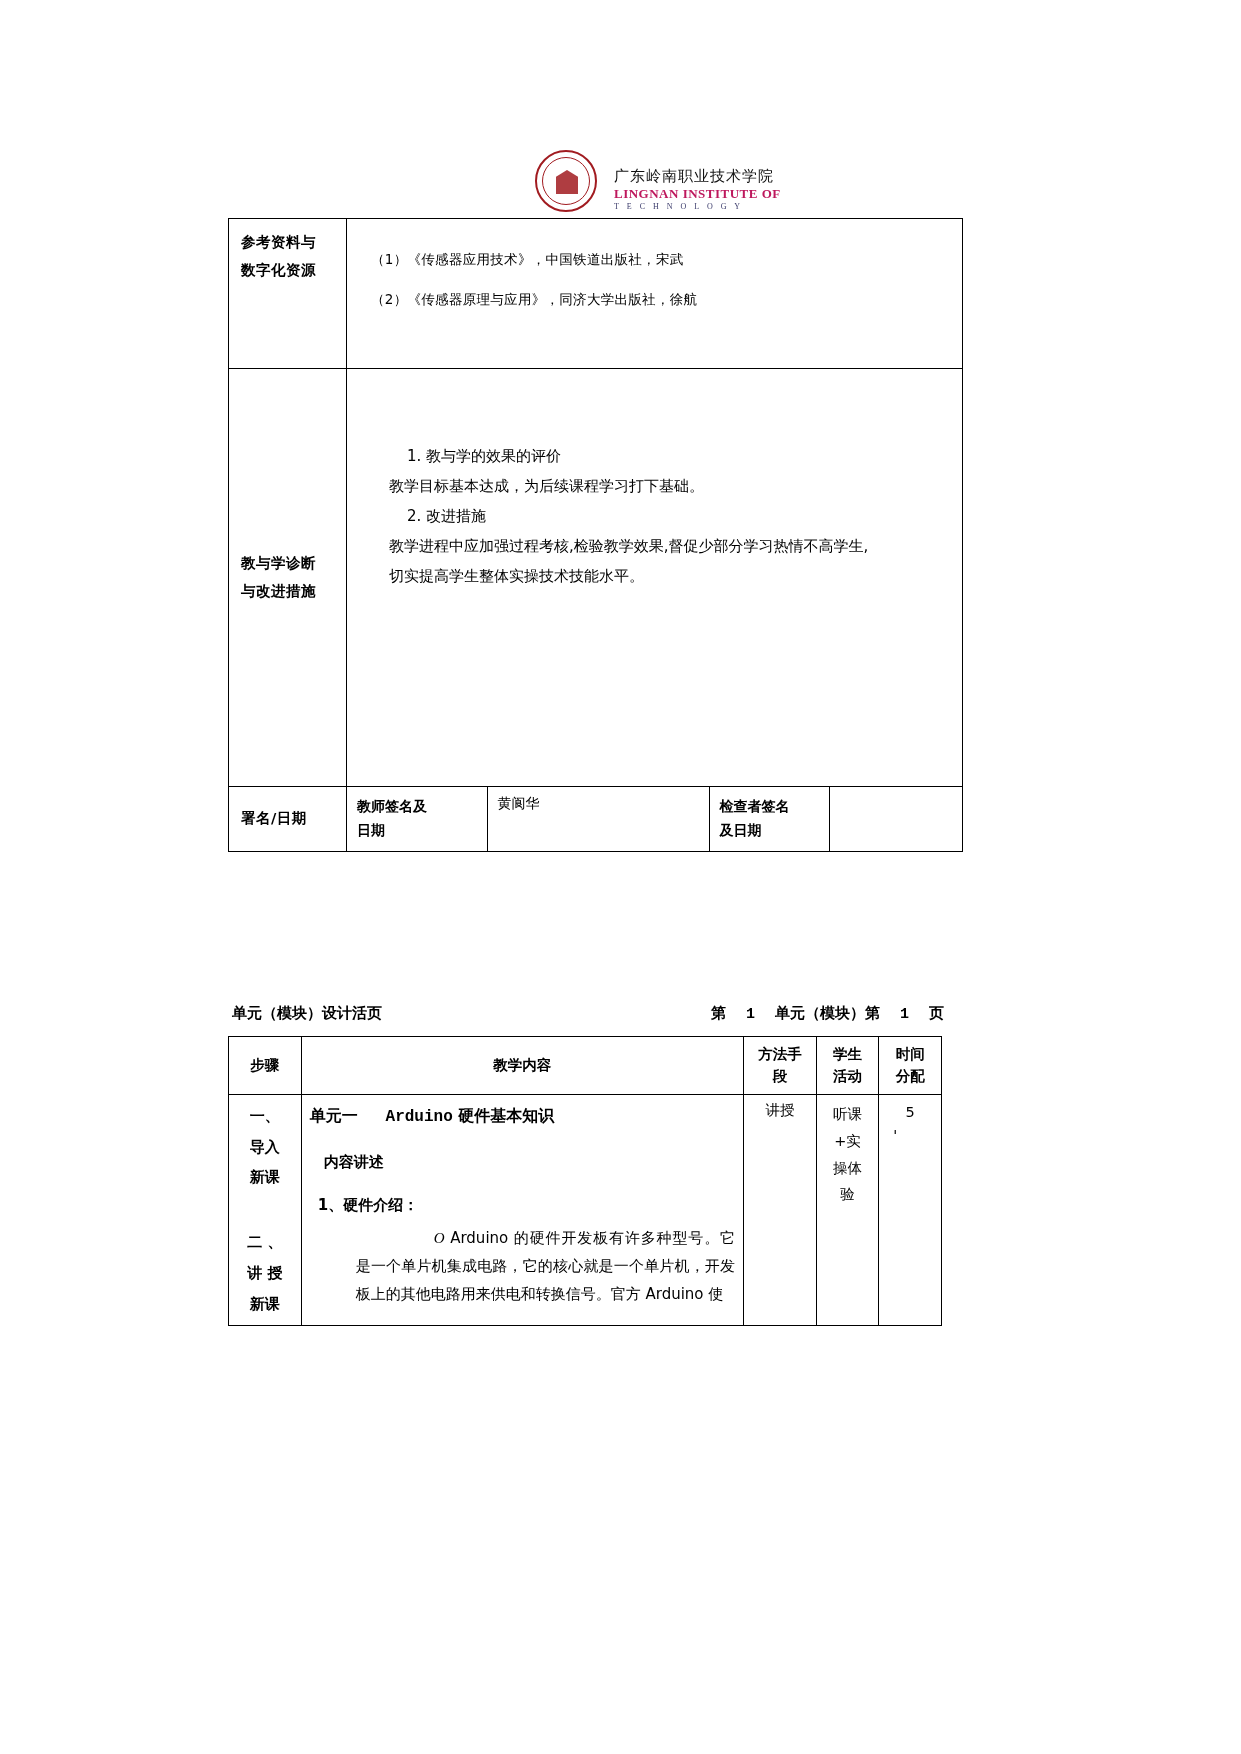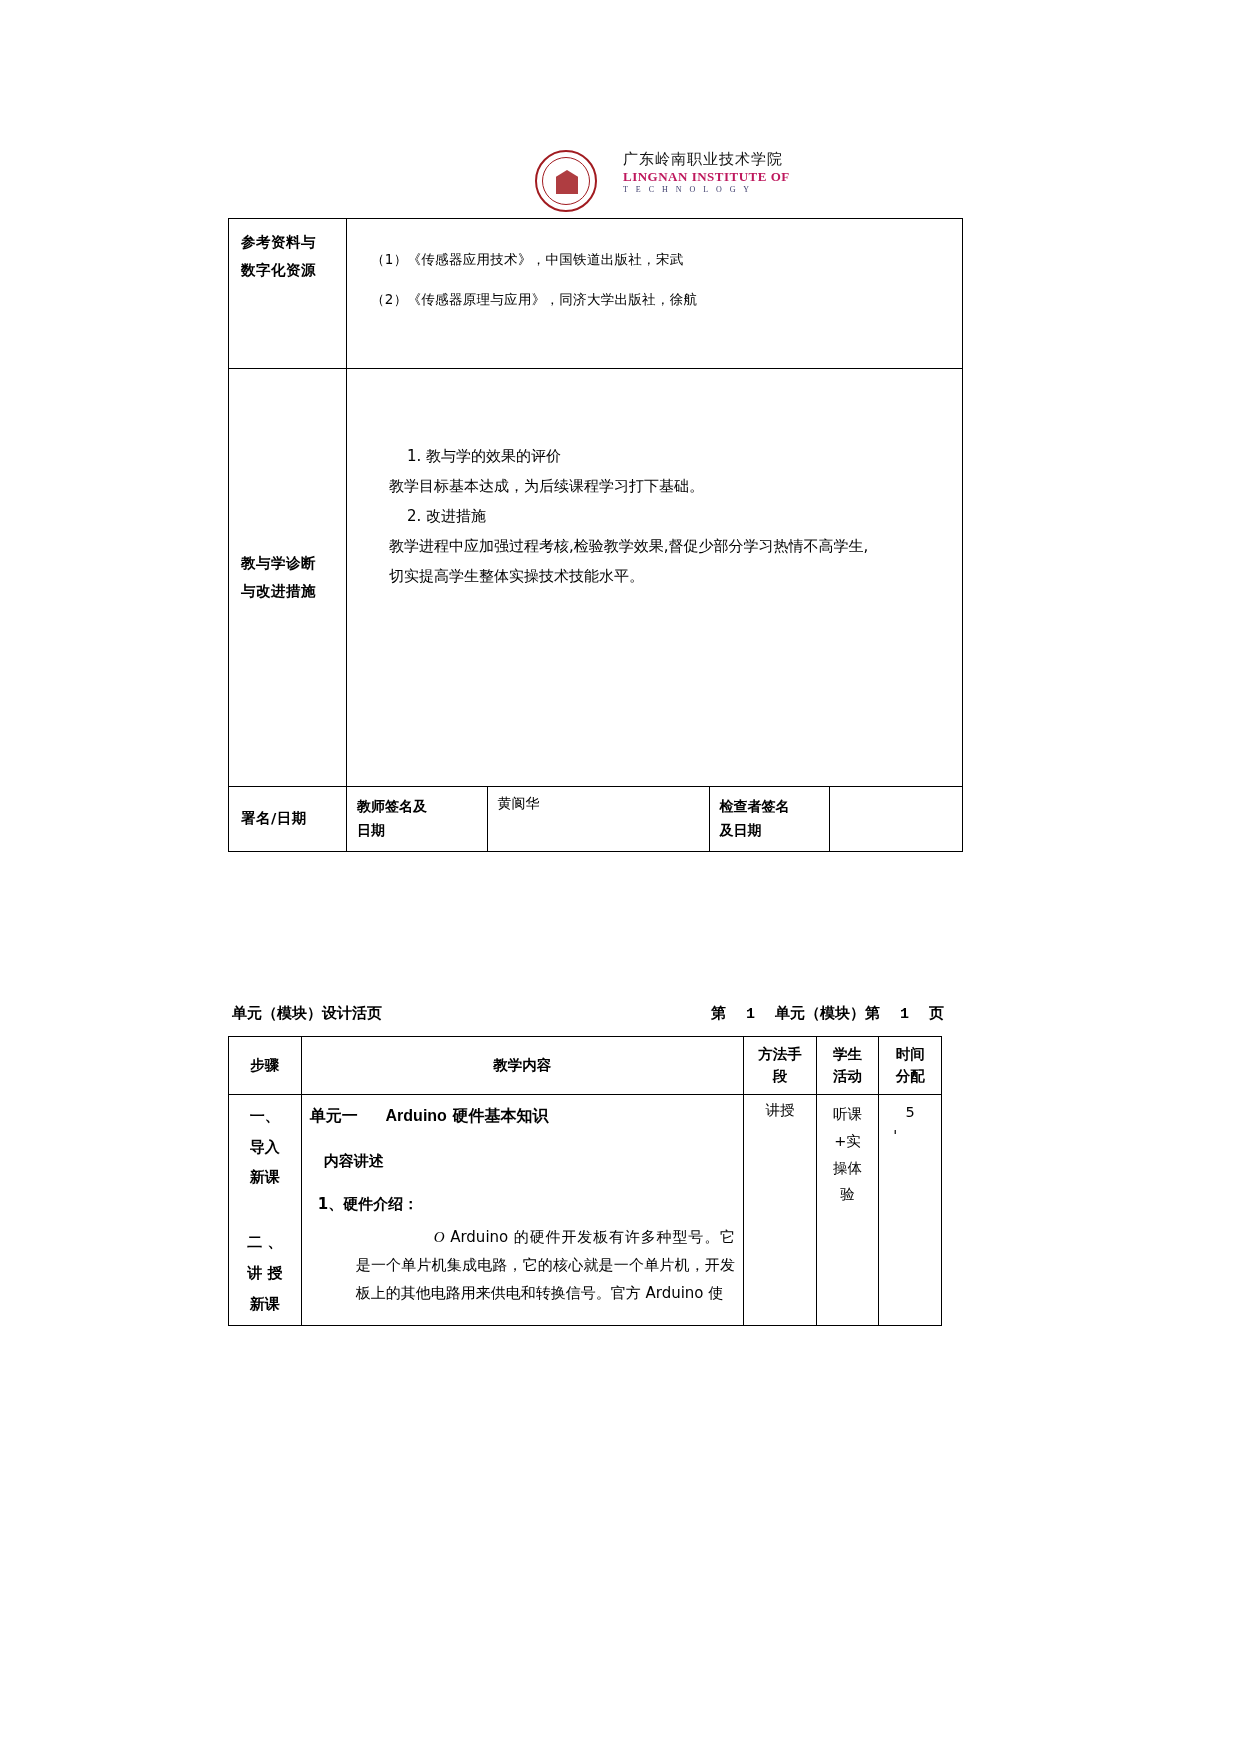--- a/index.html
+++ b/index.html
@@ -18,22 +18,22 @@
     left: 0; top: 0;
     width: 1241px; height: 1754px;
     padding: 0;
   }
 
   
   .letterhead {
     position: absolute;
     left: 535px; top: 150px;
     display: flex;
-    align-items: flex-start;
-    gap: 26px;
+    align-items: flex-end;
+    gap: 17px;
   }
   .seal {
     width: 62px; height: 62px;
     border-radius: 50%;
     border: 2px solid #a11b20;
     position: relative;
     background: #fff;
     flex: none;
   }
   .seal::before {
@@ -176,21 +176,21 @@
   .step-cell {
     text-align: center;
     font-weight: bold;
     font-size: 15px;
     line-height: 2.05;
     padding-top: 18px;
   }
   .step-gap { height: 34px; }
   .content-cell { font-size: 15px; line-height: 1.9; padding: 16px 10px 10px 14px; }
   .content-cell .h1 { font-weight: bold; font-size: 16px; margin-bottom: 16px; }
-  .content-cell .h1 .en { font-family: Liberation Sans, sans-serif; }
+  .content-cell .h1 .en { font-family: Liberation Mono, monospace; }
   .content-cell .sub { margin-left: 14px; margin-bottom: 14px; font-weight: bold; }
   .content-cell .sub2 { margin-left: 8px; margin-bottom: 6px; font-weight: bold; }
   .content-cell p.para {
     margin: 0;
     text-indent: 0;
     text-align: justify;
     line-height: 1.85;
     padding-left: 46px;
   }
   .content-cell p.para .lead {

